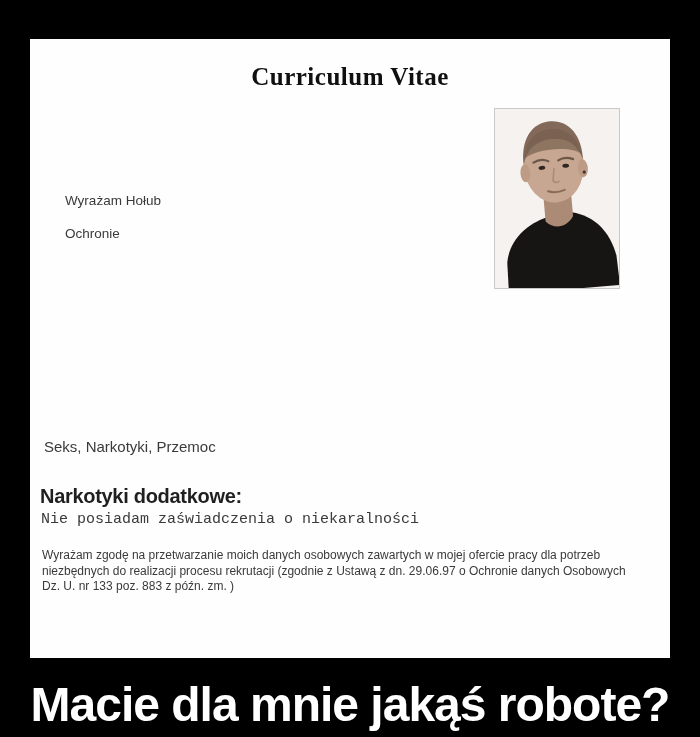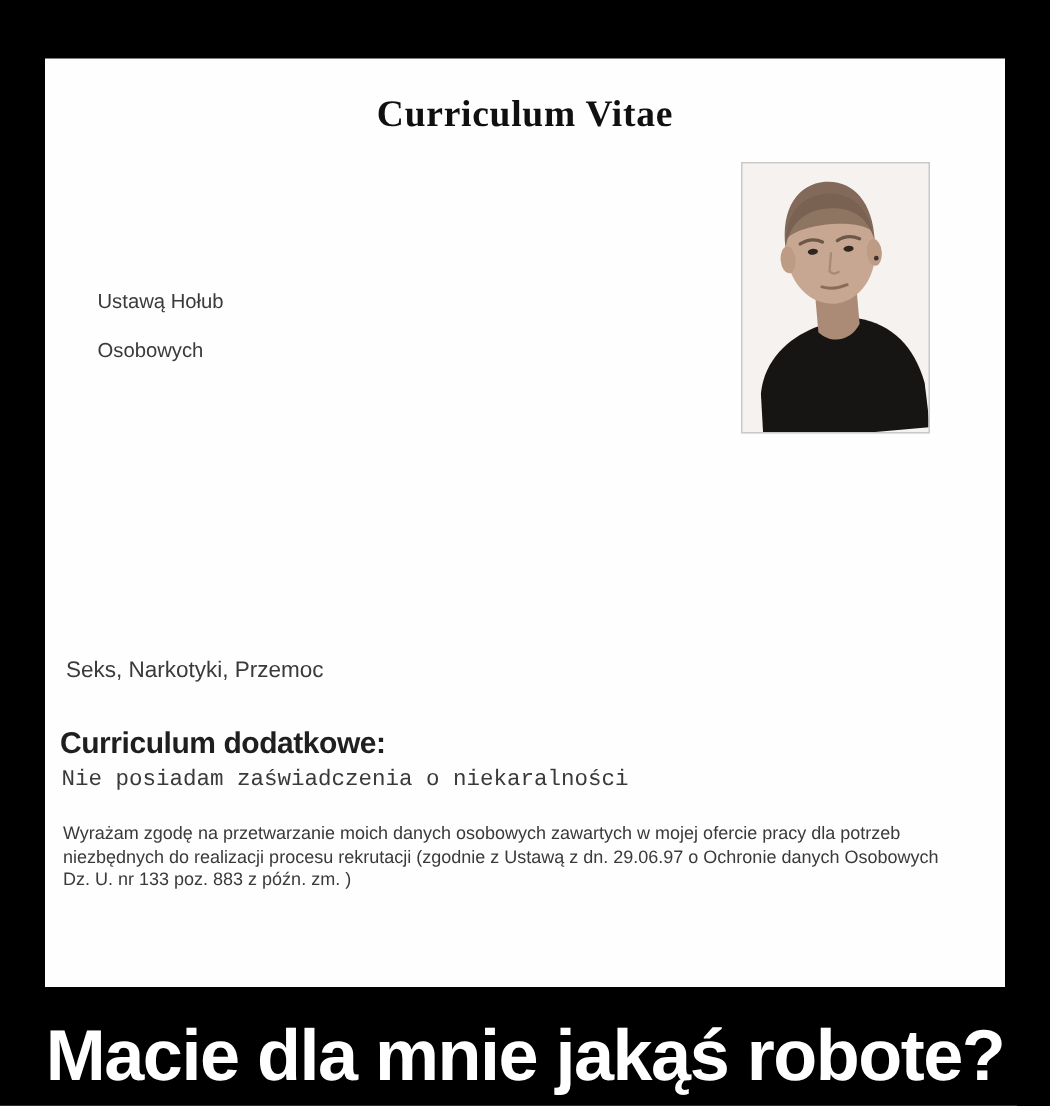--- a/index.html
+++ b/index.html
@@ -129,28 +129,28 @@
           <path d="M42,52 Q50,48 57,52" stroke="#6b5849" stroke-width="2.2" fill="none" stroke-linecap="round"></path>
           <path d="M67,52 Q74,48 82,52" stroke="#6b5849" stroke-width="2.2" fill="none" stroke-linecap="round"></path>
           <ellipse cx="50" cy="58" rx="3.4" ry="2" fill="#2e2620"></ellipse>
           <ellipse cx="74" cy="58" rx="3.4" ry="2" fill="#2e2620"></ellipse>
           <path d="M62,60 L60,72 Q62,75 66,73" stroke="#a98a74" stroke-width="1.6" fill="none" stroke-linecap="round"></path>
           <path d="M54,82 Q62,85 71,82" stroke="#8a6b59" stroke-width="2" fill="none" stroke-linecap="round"></path>
         </g>
       </svg>
     </div>
 
-    <div class="person-name">Ustawą Hołub</div>
+    <div class="person-name">Wyrażam Hołub</div>
 
-    <div class="person-city">Osobowych</div>
+    <div class="person-city">Ochronie</div>
 
 
     <div class="sec-body b-interests">Seks, Narkotyki, Przemoc</div>
 
-    <h2 class="sec-heading h-extra">Curriculum dodatkowe:</h2>
+    <h2 class="sec-heading h-extra">Narkotyki dodatkowe:</h2>
 
     <div class="sec-body b-extra">Nie posiadam zaświadczenia o niekaralności</div>
 
     <div class="legal">
       <span class="line">Wyrażam zgodę na przetwarzanie moich danych osobowych zawartych w mojej ofercie pracy dla potrzeb</span>
       <span class="line">niezbędnych do realizacji procesu rekrutacji (zgodnie z Ustawą z dn. 29.06.97 o Ochronie danych Osobowych</span>
       <span class="line">Dz. U. nr 133 poz. 883 z późn. zm. )</span>
     </div>
 
   </div>

